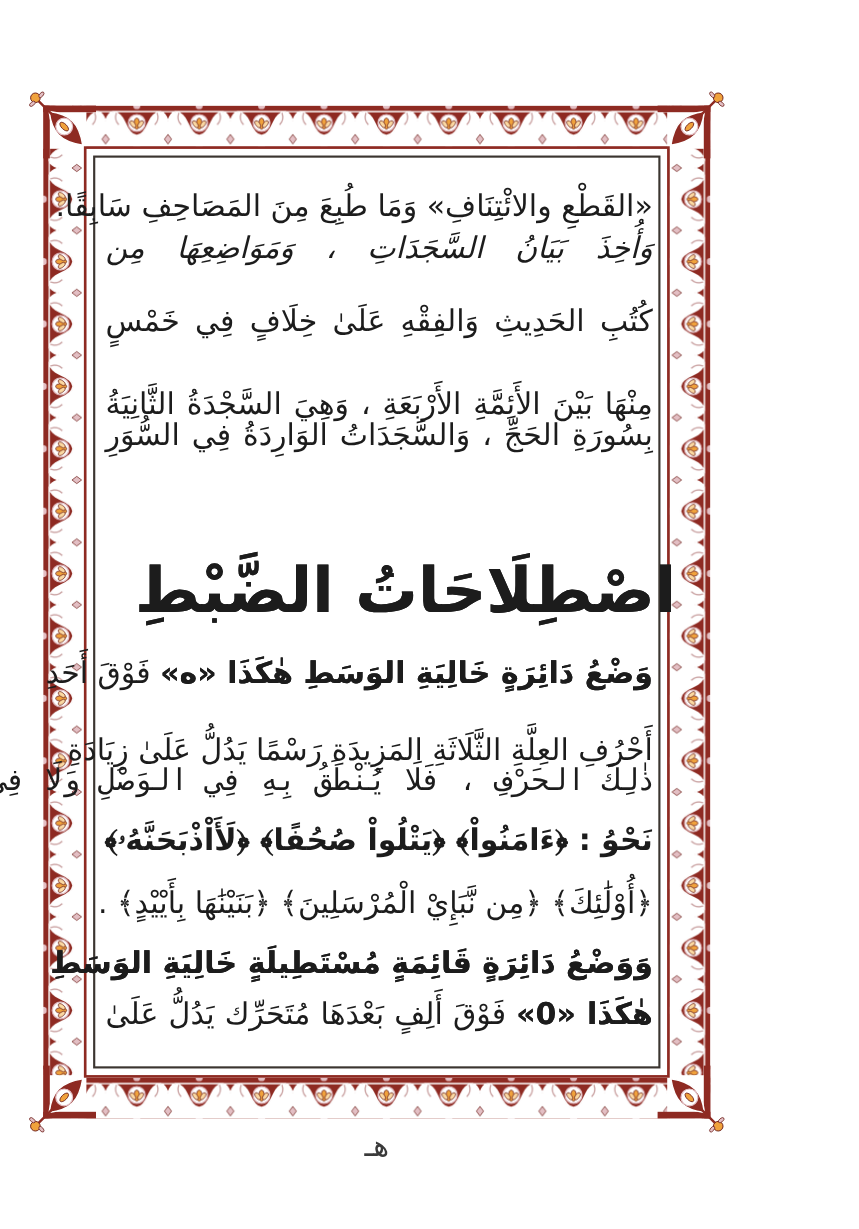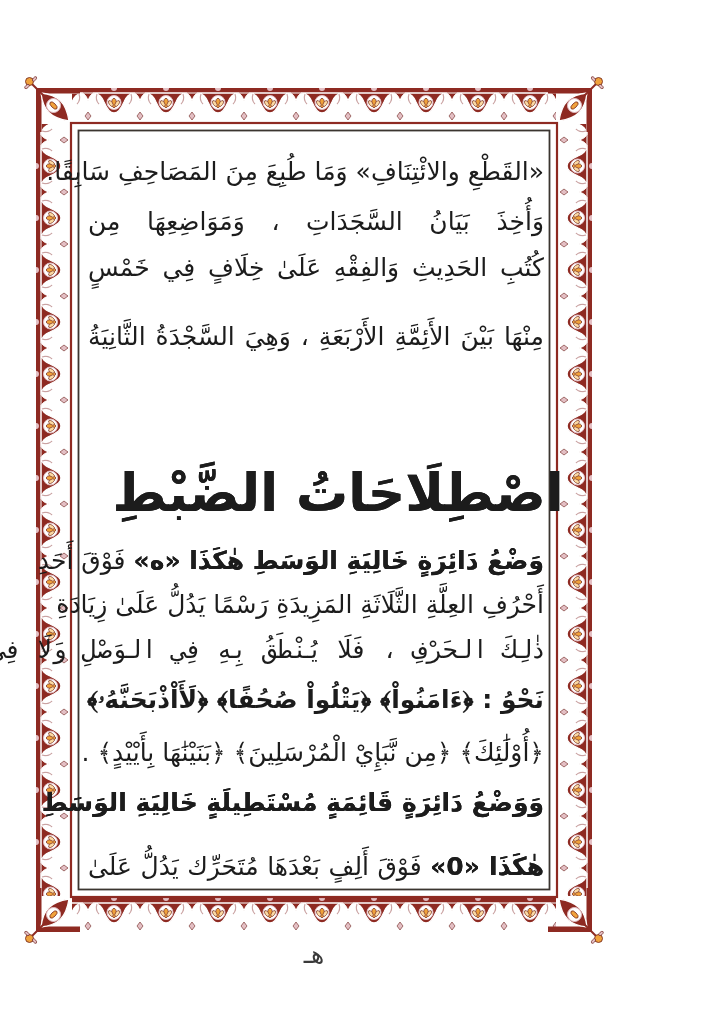--- a/index.html
+++ b/index.html
@@ -86,27 +86,28 @@
     <use href="#corner" transform="translate(556,0) scale(-1,1)"></use>
     <use href="#corner" transform="translate(0,844) scale(1,-1)"></use>
     <use href="#corner" transform="translate(556,844) scale(-1,-1)"></use>
 
     <rect x="35" y="35" width="486" height="774" fill="none" style="stroke:var(--c-maroon)" stroke-width="2.2"></rect>
     <rect x="42.5" y="42.5" width="471" height="759" fill="none" style="stroke:var(--c-frame-rule)" stroke-width="1.8"></rect>
   </svg>
 
   <div class="text-layer">
       <div class="line" style="top: 149px;"><span>«القَطْعِ والائْتِنَافِ» وَمَا طُبِعَ مِنَ المَصَاحِفِ سَابِقًا.</span></div>
-      <div class="line" style="top: 199px; padding-right: 20px;"><span>وَأُخِذَ بَيَانُ السَّجَدَاتِ ، وَمَوَاضِعِهَا مِن</span></div>
+      <div class="line" style="top: 184px; padding-right: 20px; font-style: italic;"><span>وَأُخِذَ بَيَانُ السَّجَدَاتِ ، وَمَوَاضِعِهَا مِن</span></div>
       <div class="line" style="top: 245px;"><span>كُتُبِ الحَدِيثِ وَالفِقْهِ عَلَىٰ خِلَافٍ فِي خَمْسٍ</span></div>
       <div class="line" style="top: 292px; margin-top: 22px;"><span>مِنْهَا بَيْنَ الأَئِمَّةِ الأَرْبَعَةِ ، وَهِيَ السَّجْدَةُ الثَّانِيَةُ</span></div>
+      <div class="line" style="top: 340px;"><span>بِسُورَةِ الحَجِّ ، وَالسَّجَدَاتُ الوَارِدَةُ فِي السُّوَرِ</span></div>
       <div class="line heading" style="top: 458px;"><span class="b">اصْطِلَاحَاتُ الضَّبْطِ</span></div>
       <div class="line" style="top: 538px; padding-right: 20px;"><span class="b">وَضْعُ دَائِرَةٍ خَالِيَةِ الوَسَطِ هٰكَذَا «ه»</span><span> فَوْقَ أَحَدِ</span></div>
-      <div class="line" style="top: 582px;"><span>أَحْرُفِ العِلَّةِ الثَّلَاثَةِ المَزِيدَةِ رَسْمًا يَدُلُّ عَلَىٰ زِيَادَةِ</span></div>
+      <div class="line" style="top: 602px;"><span>أَحْرُفِ العِلَّةِ الثَّلَاثَةِ المَزِيدَةِ رَسْمًا يَدُلُّ عَلَىٰ زِيَادَةِ</span></div>
       <div class="line" style="top: 629px; font-family: Liberation Mono, monospace;"><span>ذٰلِكَ الحَرْفِ ، فَلَا يُنْطَقُ بِهِ فِي الوَصْلِ وَلَا فِي الوَقْفِ</span></div>
       <div class="line" style="top: 677px; font-weight: bold;"><span>نَحْوُ : ﴿ءَامَنُواْ﴾ ﴿يَتْلُواْ صُحُفًا﴾ ﴿لَأَاْذْبَحَنَّهُۥ﴾</span></div>
       <div class="line" style="top: 730px;"><span>﴿أُوْلَٰئِكَ﴾ ﴿مِن نَّبَإِيْ الْمُرْسَلِينَ﴾ ﴿بَنَيْنَٰهَا بِأَيْيْدٍ﴾ .</span></div>
       <div class="line" style="top: 780px; padding-right: 20px;"><span class="b">وَوَضْعُ دَائِرَةٍ قَائِمَةٍ مُسْتَطِيلَةٍ خَالِيَةِ الوَسَطِ</span></div>
-      <div class="line" style="top: 844px;"><span class="b">هٰكَذَا «0»</span><span> فَوْقَ أَلِفٍ بَعْدَهَا مُتَحَرِّك يَدُلُّ عَلَىٰ</span></div>
+      <div class="line" style="top: 822px;"><span class="b">هٰكَذَا «0»</span><span> فَوْقَ أَلِفٍ بَعْدَهَا مُتَحَرِّك يَدُلُّ عَلَىٰ</span></div>
     </div>
 
   <div class="page-number">هـ</div>
 </div>
 
 </body></html>

